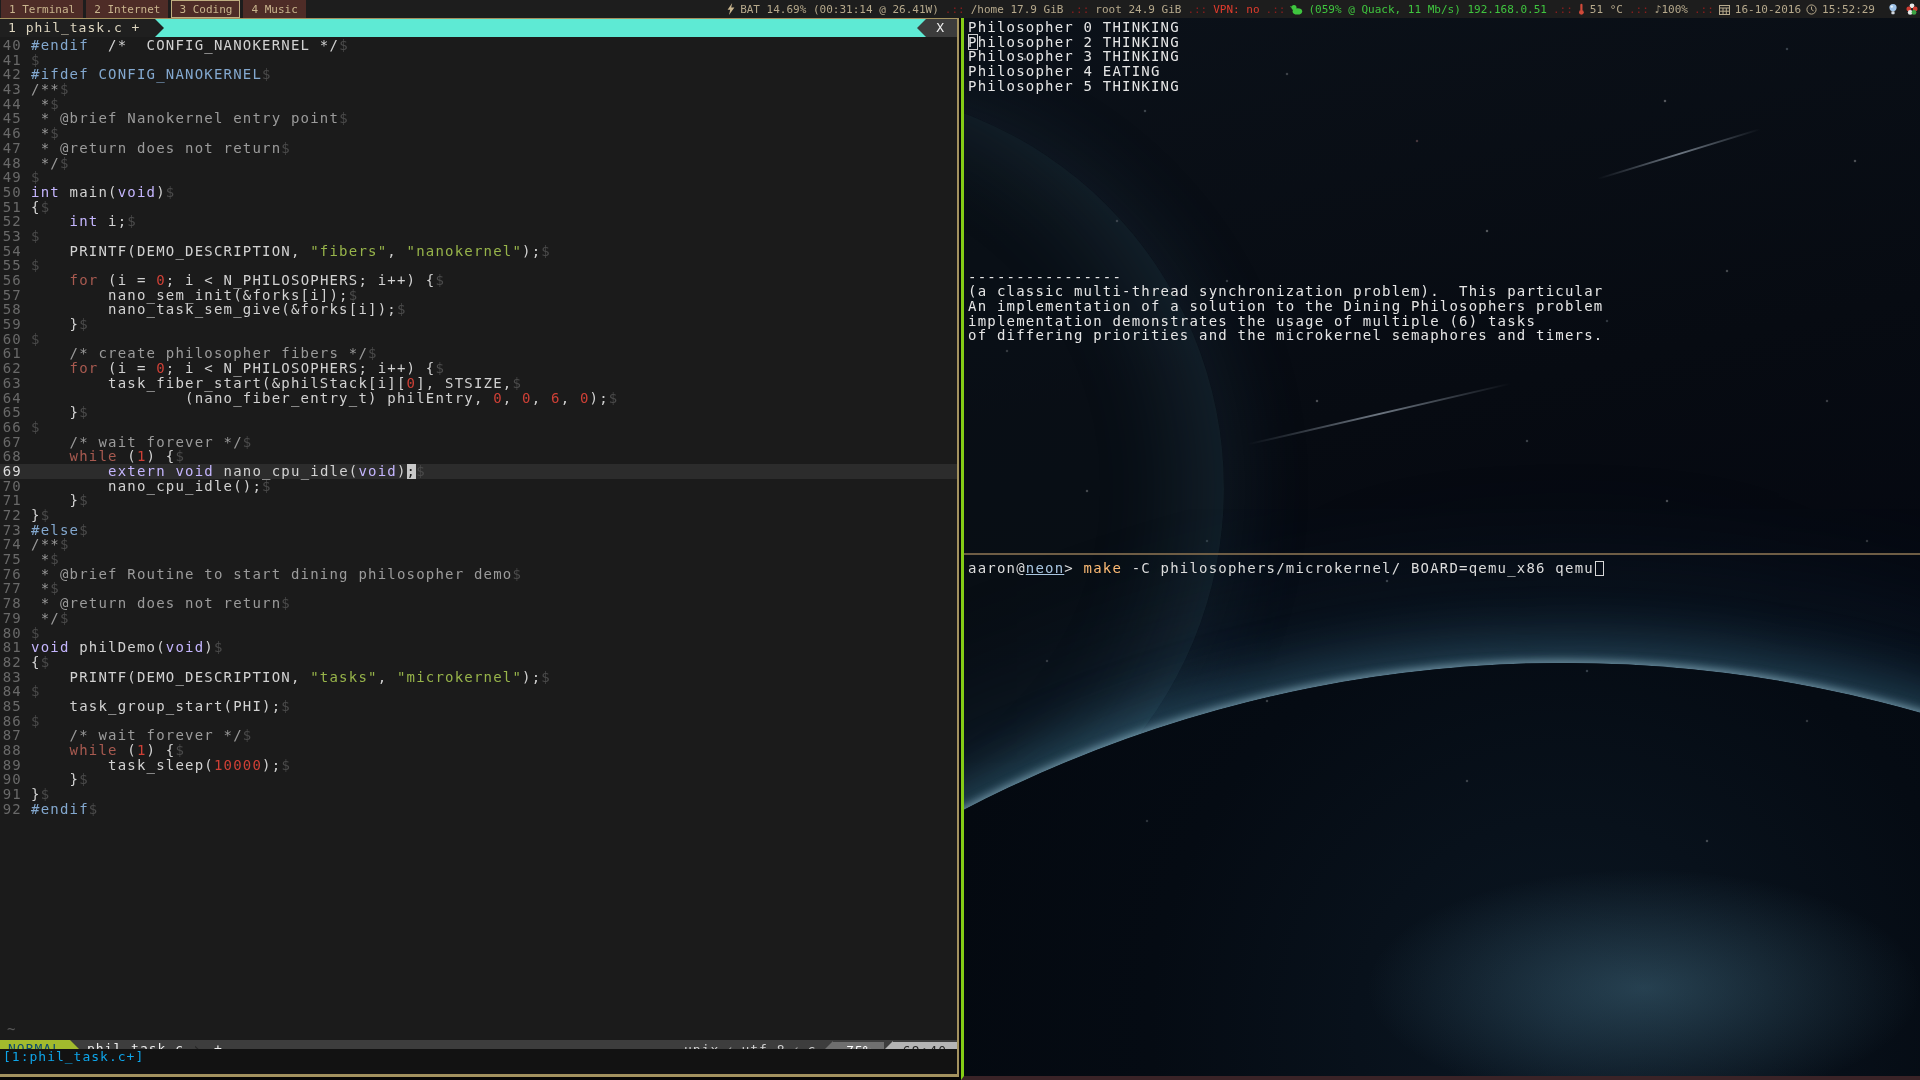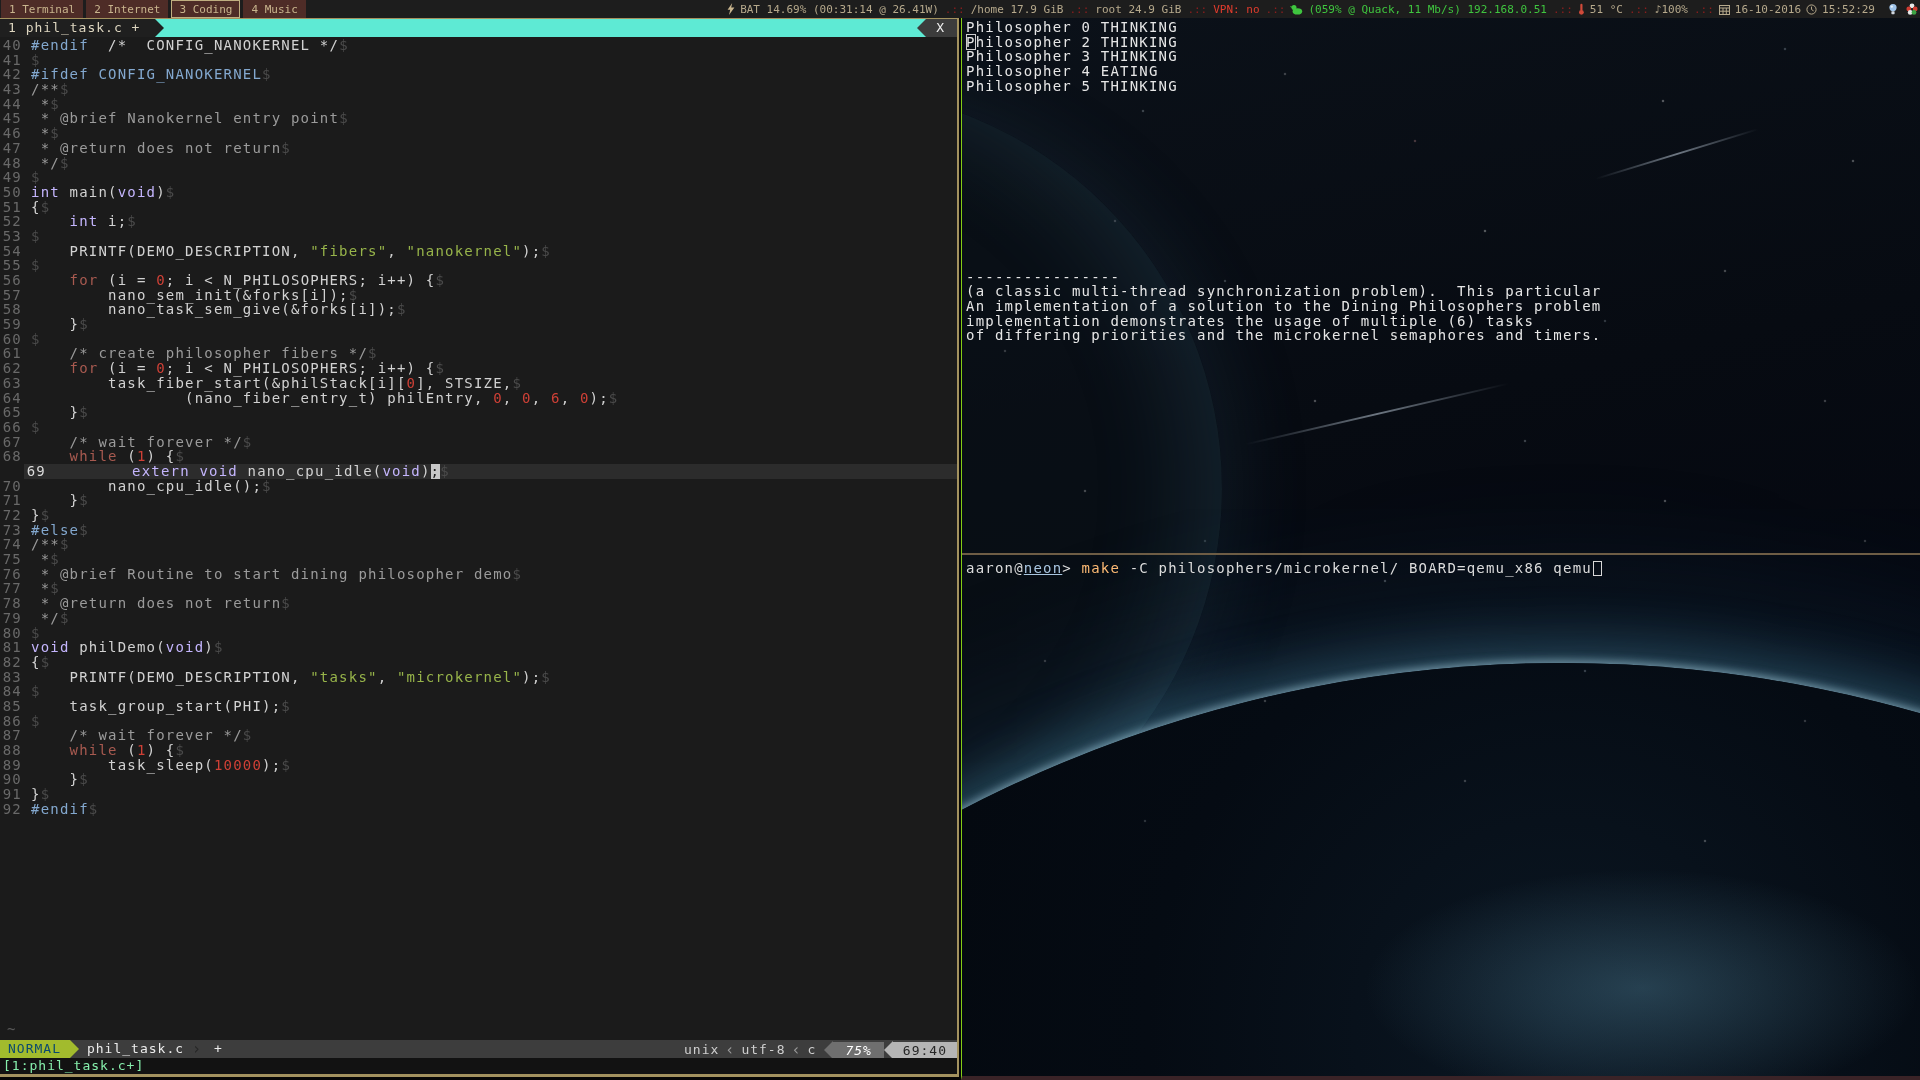--- a/index.html
+++ b/index.html
@@ -31,21 +31,21 @@
   .arrow-r-dark { width:0; height:0; border-top:9px solid transparent;
                   border-bottom:9px solid transparent; border-left:9px solid #1f1f1f; }
   .tab-fill { flex:1; }
   .arrow-l-gray { width:0; height:0; border-top:9px solid transparent;
                   border-bottom:9px solid transparent; border-right:9px solid #3c3c3c; }
   .tab-close { background:#3c3c3c; color:#efefef; padding:1px 12px 0 10px; }
 
   .code { position:absolute; left:0; top:19px; right:0; font-size:14px;
           line-height:14.7px; letter-spacing:1.2px; }
   .cl { height:14.7px; display:flex; white-space:pre; }
-  .cl.cur { background:#2c2c2c;margin-left:24px; }
+  .cl.cur { background:#2c2c2c; }
   .ln { width:31px; padding-right:9px; text-align:right; color:#696969; flex:none; }
   .cl.cur .ln { color:#dcdcdc; }
   .cseg { white-space:pre; }
   .c-txt { color:#d2d2d2; } .c-pre { color:#83a8cf; } .c-com { color:#9b9b9b; }
   .c-type { color:#c4b5fd; } .c-stmt { color:#a85a50; } .c-num { color:#cf4036; }
   .c-str { color:#97b44a; } .c-eol { color:#4a4a4a; }
   .c-cursor { background:#c8c8c8; color:#1b1b1b; }
   .tilde { position:absolute; left:7px; bottom:37px; color:#585858; font-size:14px; }
 
   .statusline { position:absolute; left:0; bottom:16px; right:0; height:18px;
@@ -58,28 +58,28 @@
   .sl-thin { color:#262626; font-size:15px; padding:0 4px; }
   .sl-thin2 { color:#9b9b9b; font-size:15px; padding:0 6px; }
   .sl-spacer { flex:1; }
   .sl-right { display:flex; align-items:center; padding-top:1px; }
   .sl-arrow-pct { width:0;height:0;border-top:9px solid transparent;
                   border-bottom:9px solid transparent;border-right:9px solid #6f6f6f; margin-left:8px; }
   .sl-pct { background:#6f6f6f; color:#ffffff; padding:1px 12px 0 12px; display:flex; align-items:center;font-style:italic; }
   .sl-arrow-pos { width:0;height:0;border-top:9px solid transparent;
                   border-bottom:9px solid transparent;border-right:9px solid #b5b5b5; }
   .sl-pos { background:#b5b5b5; color:#262626; padding:1px 10px 0 10px; display:flex; align-items:center; }
-  .tmuxline { position:absolute; left:0; bottom:0; right:0; height:16px;
-              background:#121212; color:#86efac; font-size:13px; letter-spacing:1px;
+  .tmuxline { position:absolute; left:0; bottom:0; right:0; height:25px;
+              background:#121212; color:#0ea5e9; font-size:13px; letter-spacing:1px;
               padding:0 3px; white-space:pre; }
 
   
   .right-window { position:absolute; left:961px; top:18px; width:959px; height:1062px;
                   overflow:hidden; background:#04070d; border-bottom:4px solid #3a2327;
-                  border-left:1px solid #84cc16; }
+                  border-left:3px solid #84cc16; }
   .wp-base { position:absolute; inset:0;
              background:linear-gradient(168deg,#0b1119 0%,#070b12 38%,#040710 68%,#02050b 100%); }
   .wp-planet2 { position:absolute; left:-540px; top:70px; width:800px; height:800px;
                 border-radius:50%; background:rgba(10,16,24,.6);
                 box-shadow:22px 0 70px rgba(60,100,130,.14), inset -34px 0 90px rgba(70,120,150,.18); }
   .wp-planet { position:absolute; left:-700px; top:645px; width:2600px; height:2600px;
                border-radius:50%;
                background:radial-gradient(circle at 50% 14%, #0b1723 0%, #050b13 16%, #02050a 42%);
                box-shadow:0 -3px 8px rgba(190,230,245,.5), 0 -16px 55px rgba(90,170,200,.34),
                           0 -60px 150px rgba(50,110,150,.2); }

